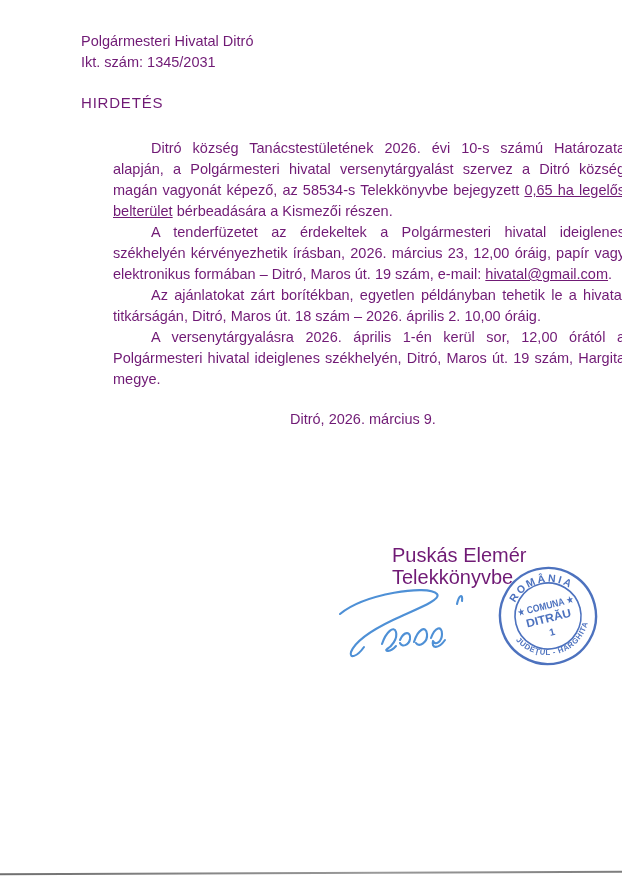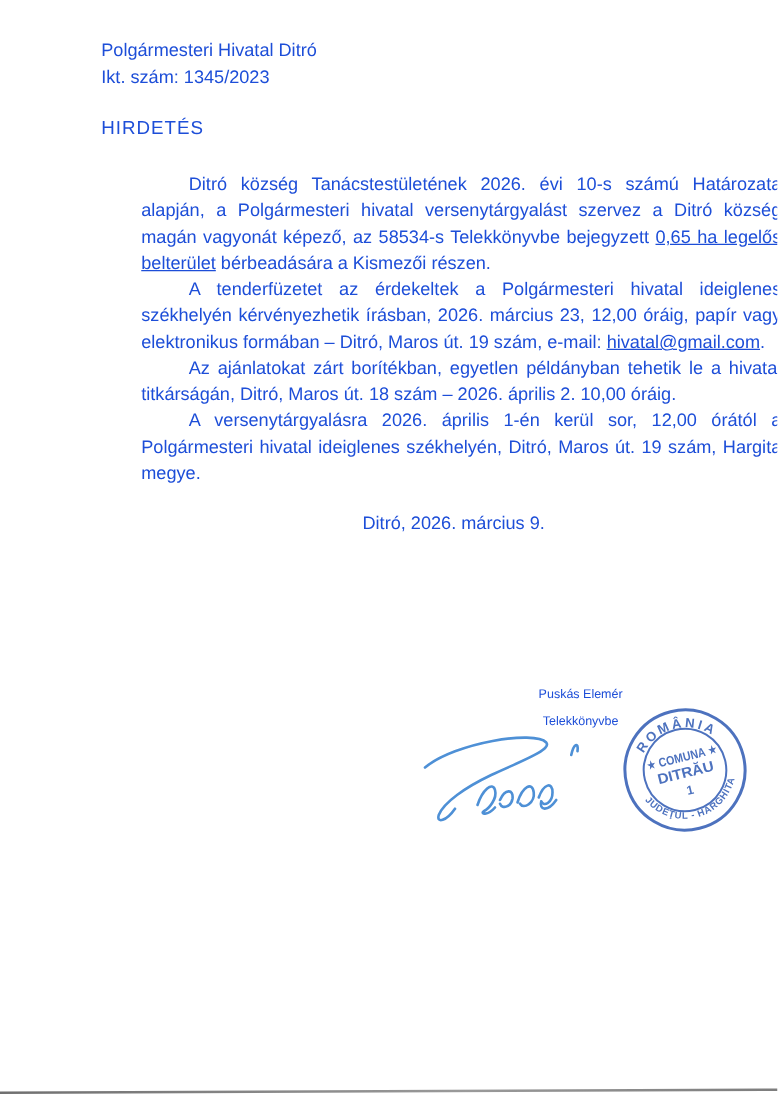--- a/index.html
+++ b/index.html
@@ -3,21 +3,21 @@
 <meta charset="utf-8">
 <title>Hirdetés</title>
 <style>
   html, body { margin: 0; padding: 0; background: #ffffff; }
   .page {
     position: relative;
     width: 622px;
     height: 880px;
     background: #ffffff;
     font-family: "Liberation Sans", "DejaVu Sans", sans-serif;
-    color: #1d4ed8;
+    color: #701a75;
     overflow: hidden;
   }
   .header {
     position: absolute;
     left: 81px;
     top: 31px;
     font-size: 14.5px;
     line-height: 21px;
     white-space: nowrap;
   }
@@ -53,22 +53,21 @@
     top: 409px;
     font-size: 14.5px;
     line-height: 21px;
     white-space: nowrap;
   }
   .sig-names {
     position: absolute;
     left: 392px;
     top: 545px;
     width: 145px;
-    text-align: center;
-    font-size: 10px;
+    font-size: 20px;
     line-height: 21.5px;
   }
   .signature-svg {
     position: absolute;
     left: 336px;
     top: 582px;
   }
   .stamp-svg {
     position: absolute;
     left: 482px;
@@ -85,21 +84,21 @@
     transform: rotate(-0.22deg);
   }
 </style>
 </head>
 <body>
 
 <div class="page">
 
   <div class="header">
     <div>Polgármesteri Hivatal Ditró</div>
-    <div>Ikt. szám: 1345/2023</div>
+    <div>Ikt. szám: 1345/2031</div>
   </div>
 
   <div class="title">HIRDETÉS</div>
 
   <div class="body-text">
       <p class="para"><span>Ditró község Tanácstestületének 2026. évi 10-s számú Határozata alapján, a Polgármesteri hivatal versenytárgyalást szervez a Ditró község magán vagyonát képező, az 58534-s Telekkönyvbe bejegyzett </span><span class="u">0,65 ha legelős belterület</span><span> bérbeadására a Kismezői részen.</span></p>
       <p class="para"><span>A tenderfüzetet az érdekeltek a Polgármesteri hivatal ideiglenes székhelyén kérvényezhetik írásban, </span><span class="b">2026. március 23, 12,00 óráig</span><span>, papír vagy elektronikus formában – Ditró, Maros út. 19 szám, e-mail: </span><span class="u">hivatal@gmail.com</span><span>.</span></p>
       <p class="para"><span>Az ajánlatokat zárt borítékban, egyetlen példányban tehetik le a hivatal titkárságán, Ditró, Maros út. 18 szám – </span><span class="b">2026. április 2. 10,00 óráig</span><span>.</span></p>
       <p class="para"><span>A versenytárgyalásra </span><span class="b">2026. április 1-én kerül sor, 12,00 órától a Polgármesteri hivatal ideiglenes székhelyén,</span><span> Ditró, Maros út. 19 szám, Hargita megye.</span></p>
     </div>

